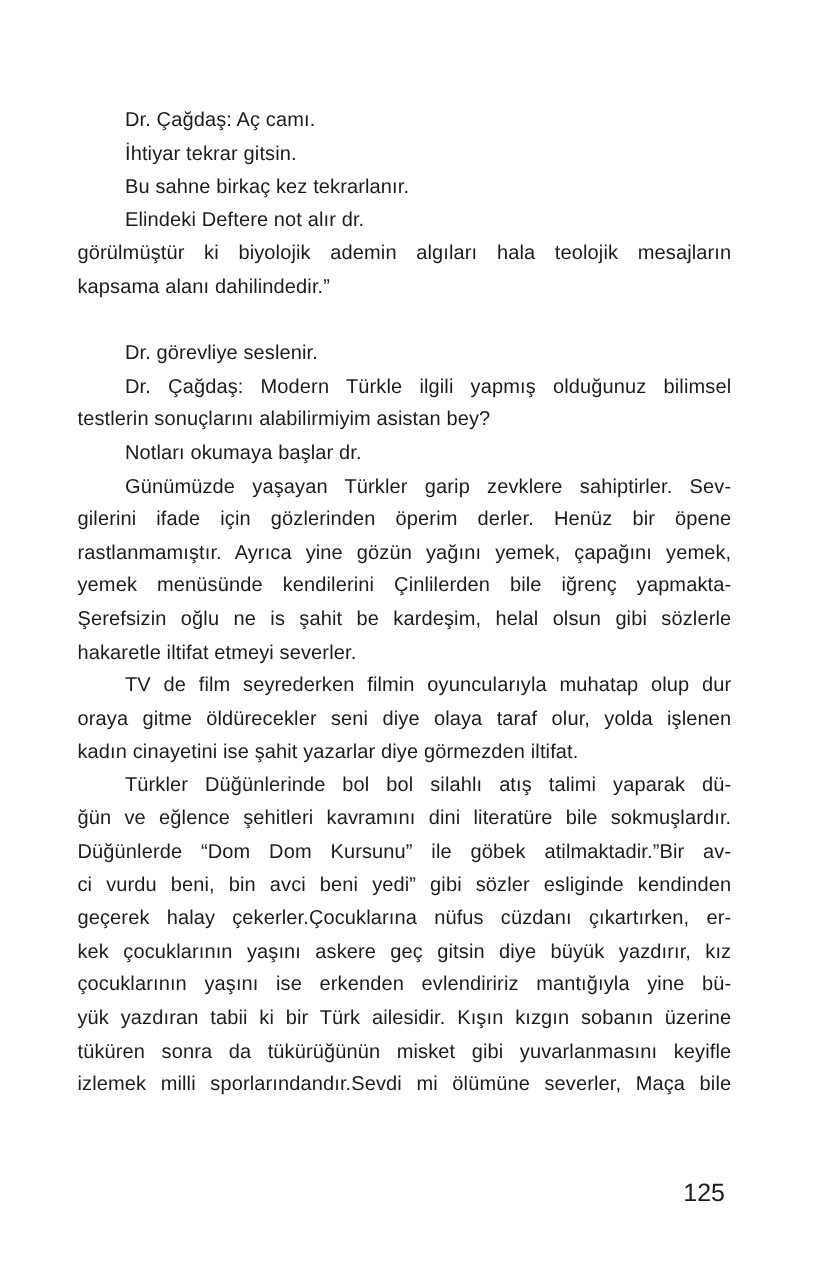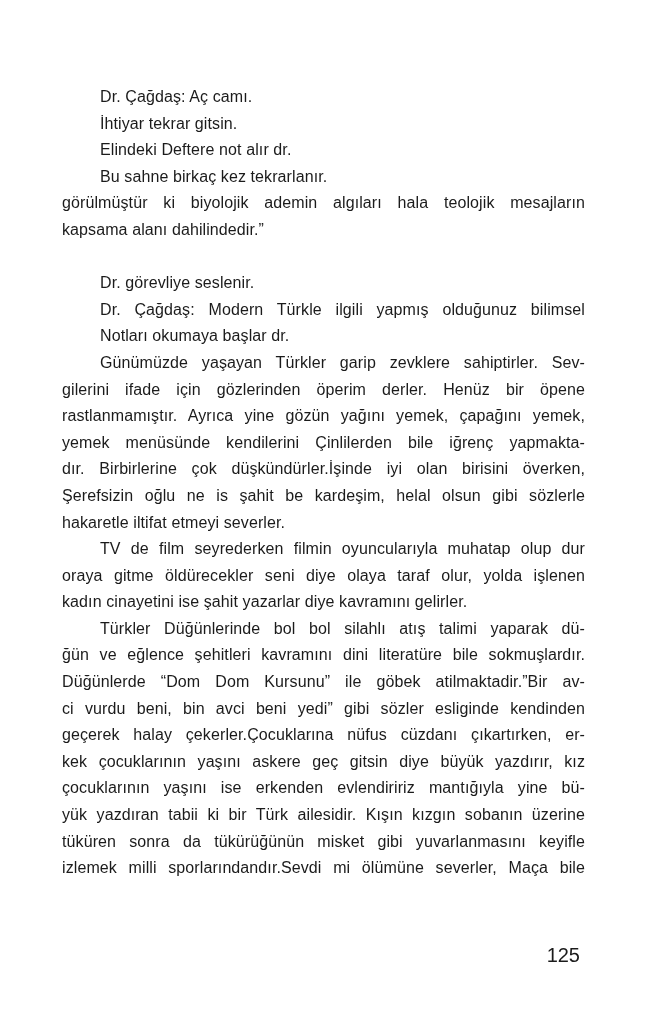--- a/index.html
+++ b/index.html
@@ -48,38 +48,38 @@
     color: #1b1b1b;
   }
 </style>
 </head>
 <body>
 
 <div class="book-page">
   <main class="page-text">
       <div class="line first">Dr. Çağdaş: Aç camı.</div>
       <div class="line first">İhtiyar tekrar gitsin.</div>
+      <div class="line first">Bu sahne birkaç kez tekrarlanır.</div>
       <div class="line first">Elindeki Deftere not alır dr.</div>
-      <div class="line first">Bu sahne birkaç kez tekrarlanır.</div>
       <div class="line justify">görülmüştür ki biyolojik ademin algıları hala teolojik mesajların</div>
       <div class="line">kapsama alanı dahilindedir.”</div>
       <div class="spacer"></div>
       <div class="line first">Dr. görevliye seslenir.</div>
       <div class="line justify first">Dr. Çağdaş: Modern Türkle ilgili yapmış olduğunuz bilimsel</div>
+      <div class="line">testlerin sonuçlarını alabilirmiyim asistan bey?</div>
       <div class="line first">Notları okumaya başlar dr.</div>
       <div class="line justify first">Günümüzde yaşayan Türkler garip zevklere sahiptirler. Sev-</div>
       <div class="line justify">gilerini ifade için gözlerinden öperim derler. Henüz bir öpene</div>
       <div class="line justify">rastlanmamıştır. Ayrıca yine gözün yağını yemek, çapağını yemek,</div>
       <div class="line justify">yemek menüsünde kendilerini Çinlilerden bile iğrenç yapmakta-</div>
-      <div class="line justify">dır. Birbirlerine çok düşkündürler.İşinde iyi olan birisini överken,</div>
       <div class="line justify">Şerefsizin oğlu ne is şahit be kardeşim, helal olsun gibi sözlerle</div>
       <div class="line">hakaretle iltifat etmeyi severler.</div>
       <div class="line justify first">TV de film seyrederken filmin oyuncularıyla muhatap olup dur</div>
       <div class="line justify">oraya gitme öldürecekler seni diye olaya taraf olur, yolda işlenen</div>
-      <div class="line">kadın cinayetini ise şahit yazarlar diye kavramını gelirler.</div>
+      <div class="line">kadın cinayetini ise şahit yazarlar diye görmezden iltifat.</div>
       <div class="line justify first">Türkler Düğünlerinde bol bol silahlı atış talimi yaparak dü-</div>
       <div class="line justify">ğün ve eğlence şehitleri kavramını dini literatüre bile sokmuşlardır.</div>
       <div class="line justify">Düğünlerde “Dom Dom Kursunu” ile göbek atilmaktadir.”Bir av-</div>
       <div class="line justify">ci vurdu beni, bin avci beni yedi” gibi sözler esliginde kendinden</div>
       <div class="line justify">geçerek halay çekerler.Çocuklarına nüfus cüzdanı çıkartırken, er-</div>
       <div class="line justify">kek çocuklarının yaşını askere geç gitsin diye büyük yazdırır, kız</div>
       <div class="line justify">çocuklarının yaşını ise erkenden evlendiririz mantığıyla yine bü-</div>
       <div class="line justify">yük yazdıran tabii ki bir Türk ailesidir.  Kışın kızgın sobanın üzerine</div>
       <div class="line justify">tüküren sonra da tükürüğünün misket gibi yuvarlanmasını keyifle</div>
       <div class="line justify">izlemek milli sporlarındandır.Sevdi mi ölümüne severler, Maça bile</div>

